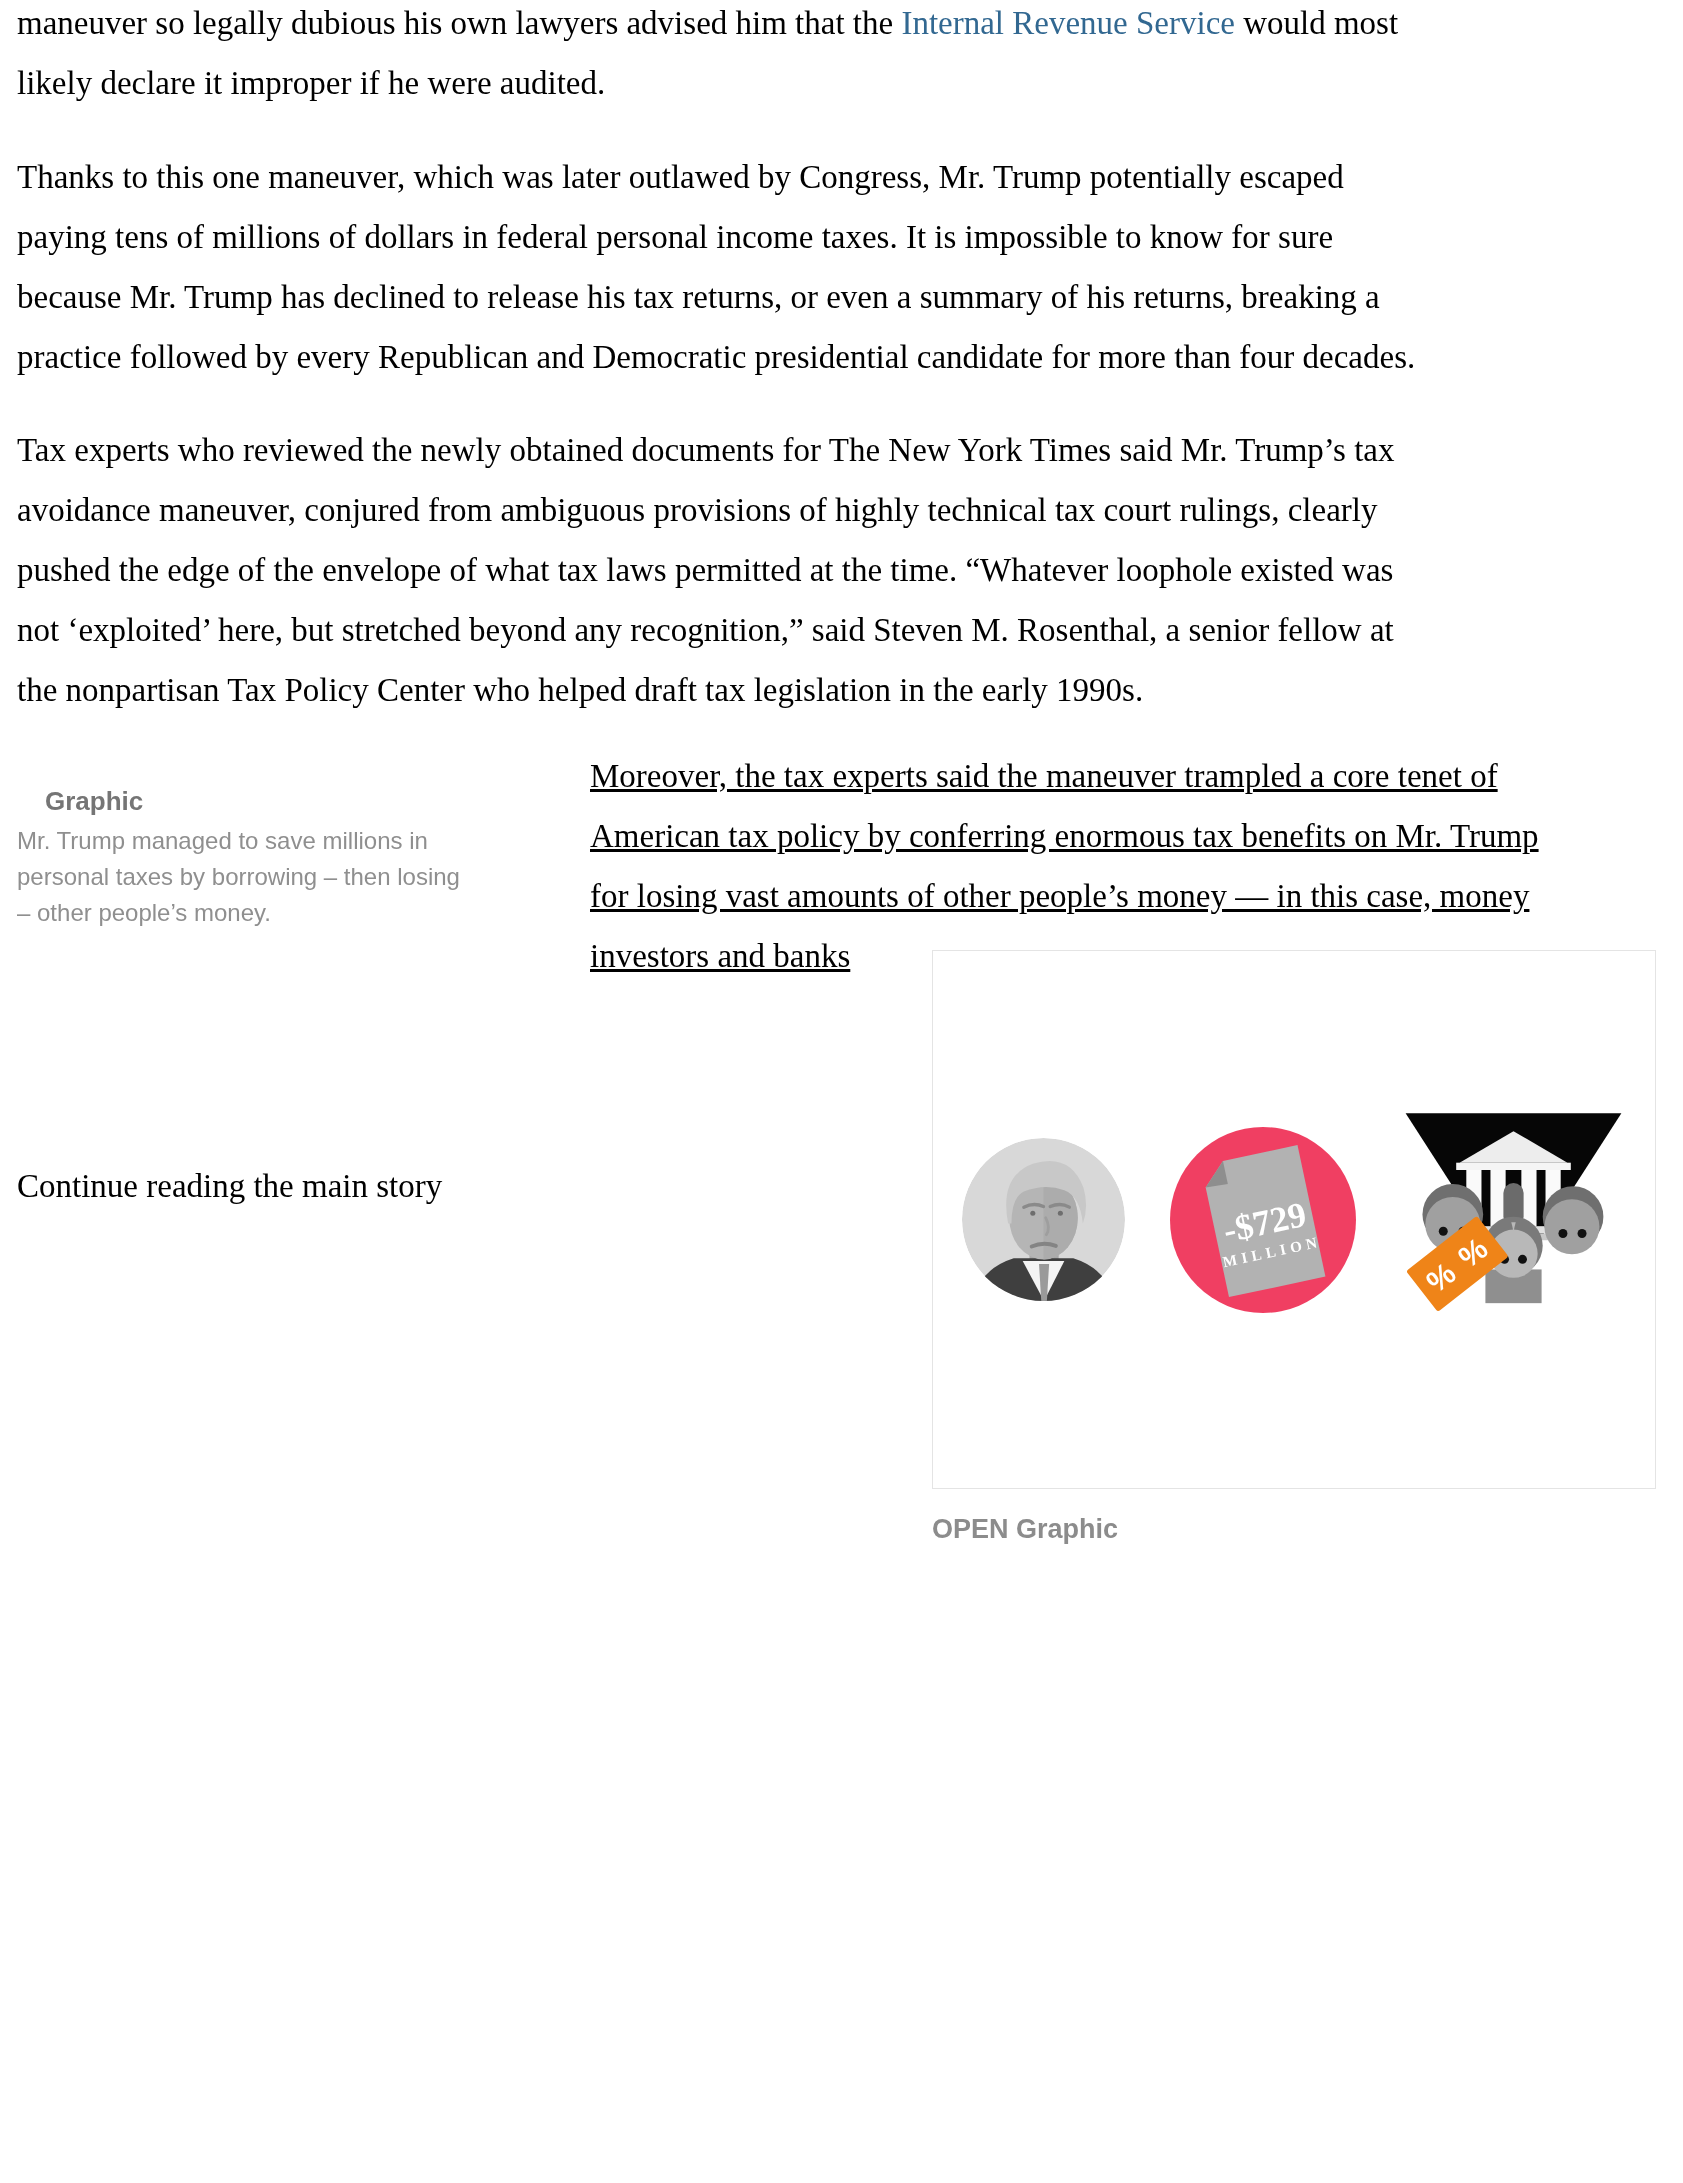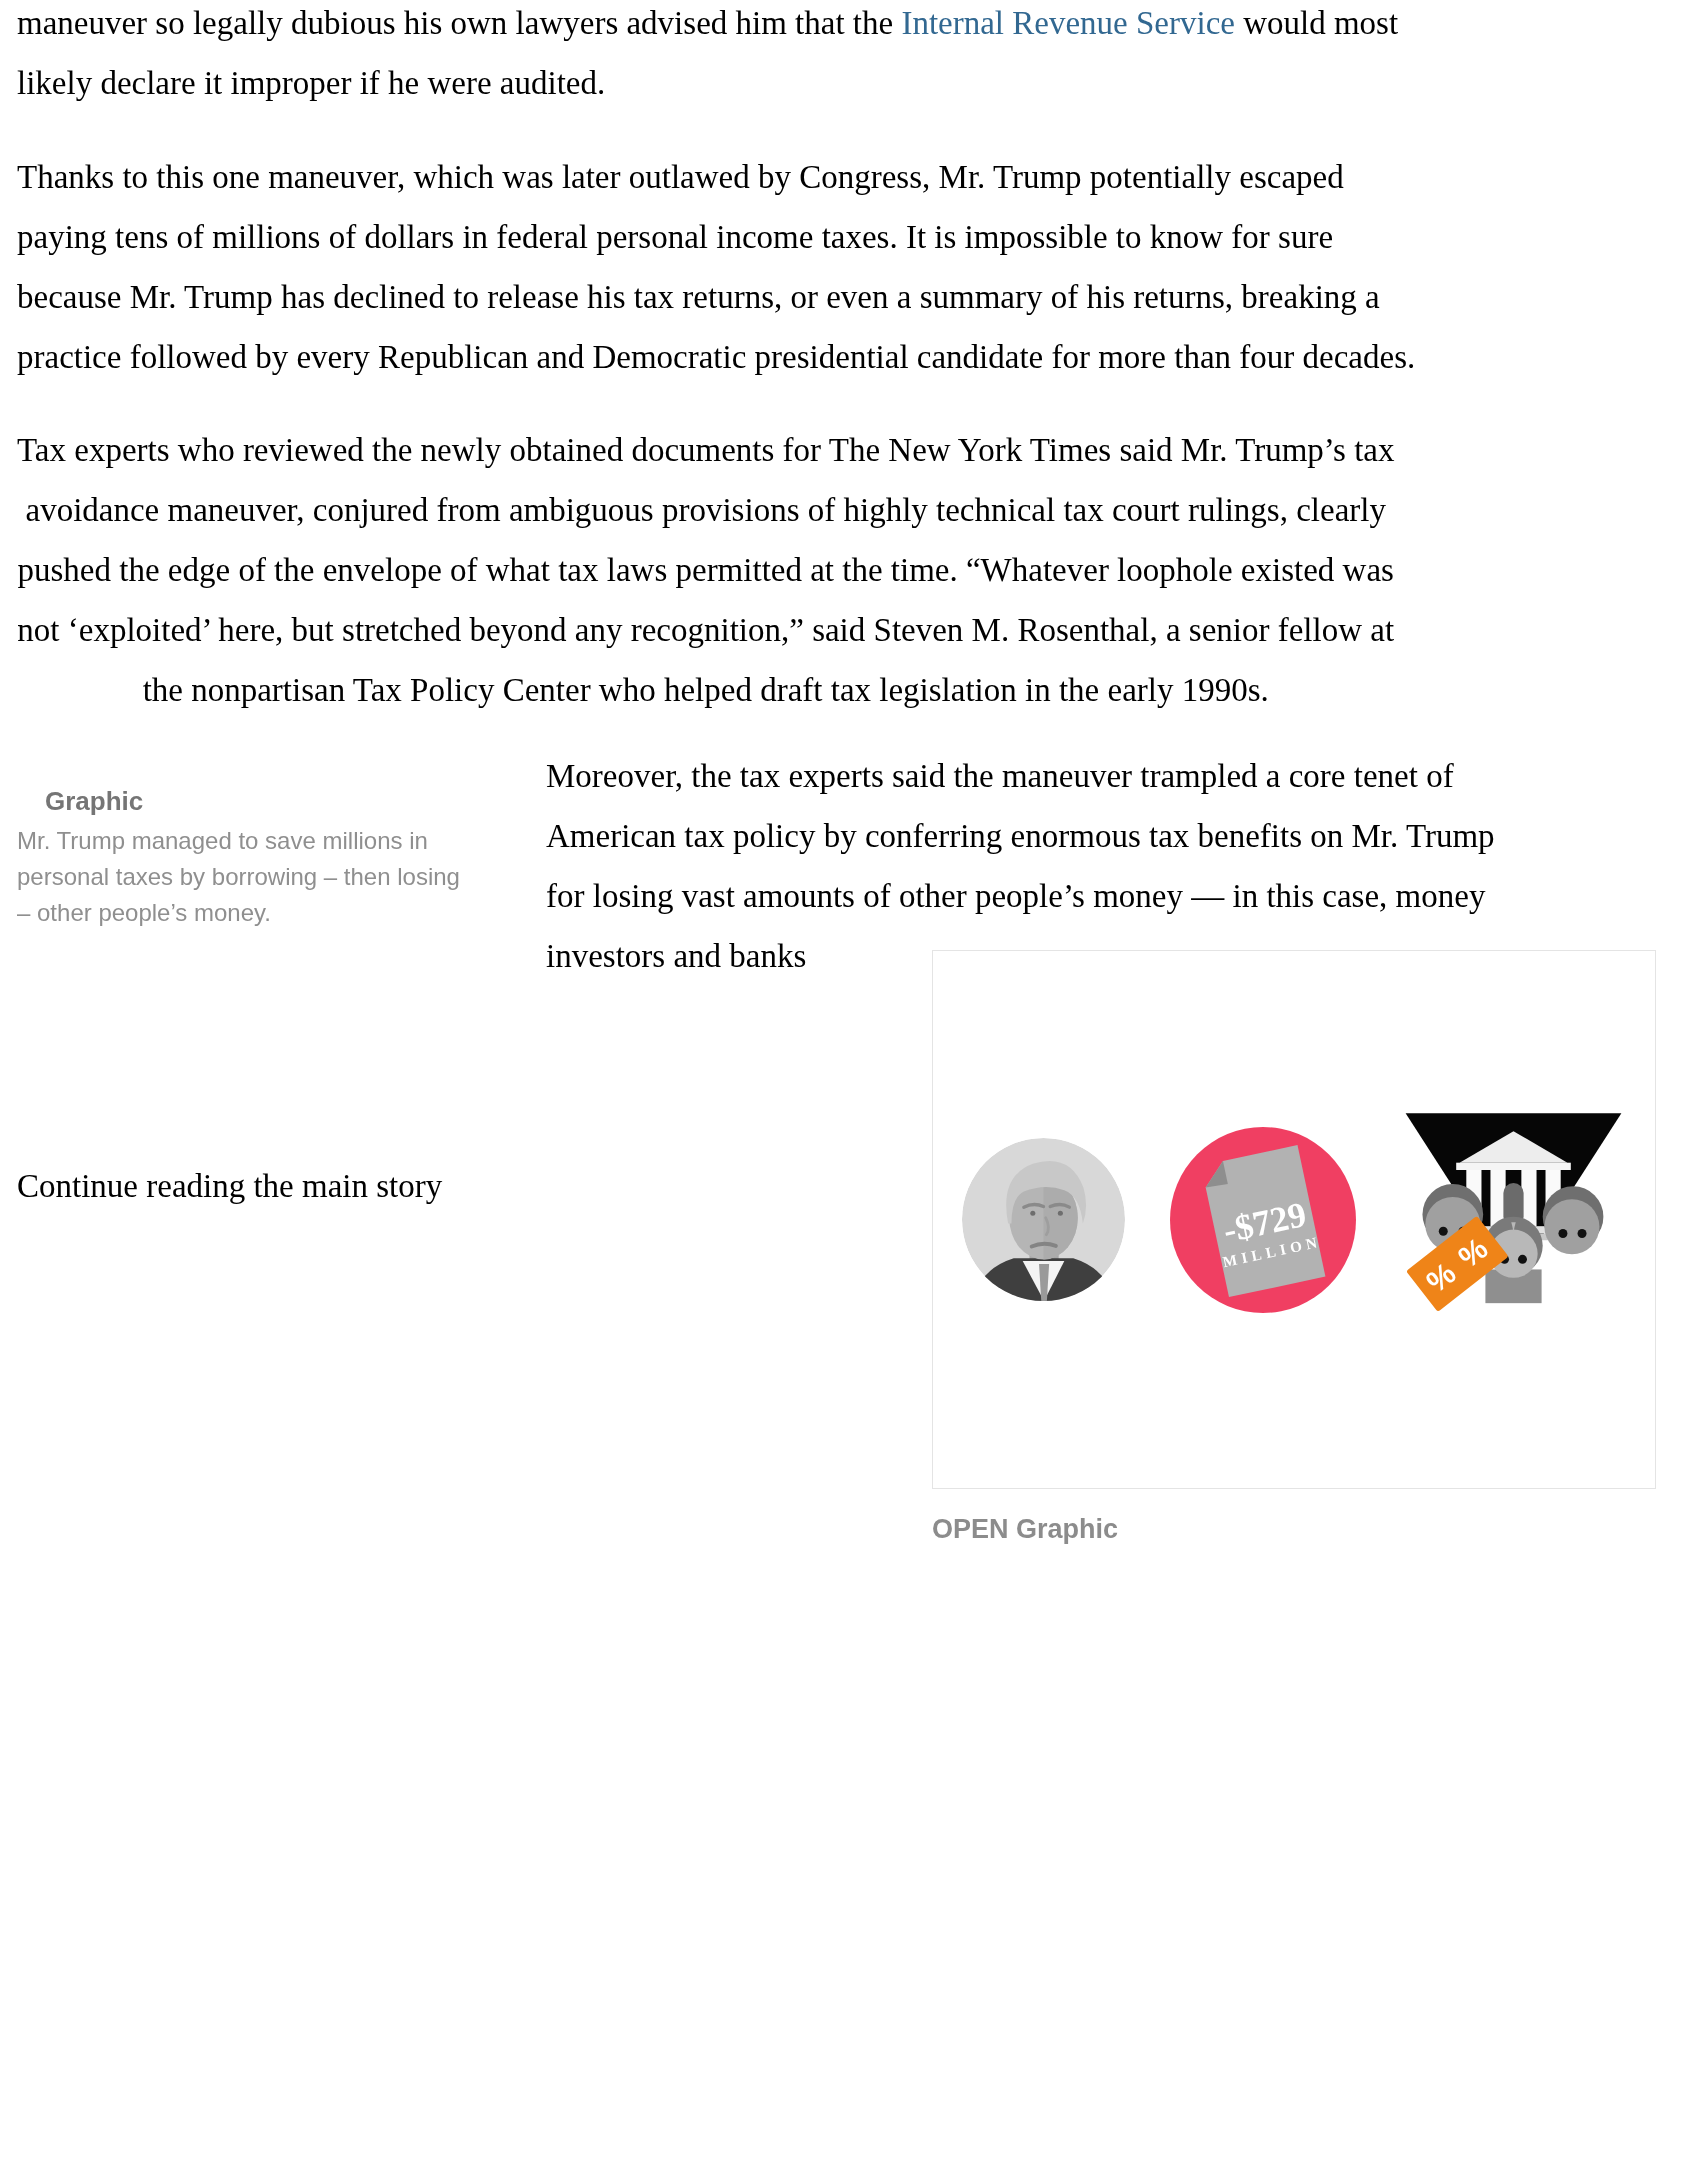--- a/index.html
+++ b/index.html
@@ -52,36 +52,36 @@
     <div class="line">likely declare it improper if he were audited.</div>
   </div>
 
   <div class="body-text" style="left:17px; top:147px;">
     <div class="line">Thanks to this one maneuver, which was later outlawed by Congress, Mr. Trump potentially escaped</div>
     <div class="line">paying tens of millions of dollars in federal personal income taxes. It is impossible to know for sure</div>
     <div class="line">because Mr. Trump has declined to release his tax returns, or even a summary of his returns, breaking a</div>
     <div class="line">practice followed by every Republican and Democratic presidential candidate for more than four decades.</div>
   </div>
 
-  <div class="body-text" style="left:17px; top:420px;text-align:center;">
+  <div class="body-text" style="left:17px; top:420px;">
     <div class="line">Tax experts who reviewed the newly obtained documents for The New York Times said Mr. Trump’s tax</div>
     <div class="line">avoidance maneuver, conjured from ambiguous provisions of highly technical tax court rulings, clearly</div>
     <div class="line">pushed the edge of the envelope of what tax laws permitted at the time. “Whatever loophole existed was</div>
     <div class="line">not ‘exploited’ here, but stretched beyond any recognition,” said Steven M. Rosenthal, a senior fellow at</div>
     <div class="line">the nonpartisan Tax Policy Center who helped draft tax legislation in the early 1990s.</div>
   </div>
 
   <div class="kicker">Graphic</div>
   <div class="caption">
     <div class="line">Mr. Trump managed to save millions in</div>
     <div class="line">personal taxes by borrowing – then losing</div>
     <div class="line">– other people’s money.</div>
   </div>
 
-  <div class="body-text" style="left:546px; top:746px;">
+  <div class="body-text" style="left:590px; top:746px;text-decoration:underline;">
     <div class="line">Moreover, the tax experts said the maneuver trampled a core tenet of</div>
     <div class="line">American tax policy by conferring enormous tax benefits on Mr. Trump</div>
     <div class="line">for losing vast amounts of other people’s money — in this case, money</div>
     <div class="line">investors and banks</div>
   </div>
 
 
   <div class="body-text continue-link" style="left:17px; top:1156px;">
     <div class="line">Continue reading the main story</div>
   </div>

